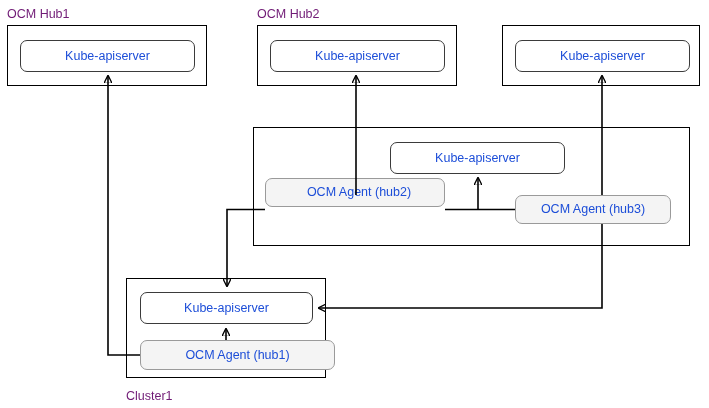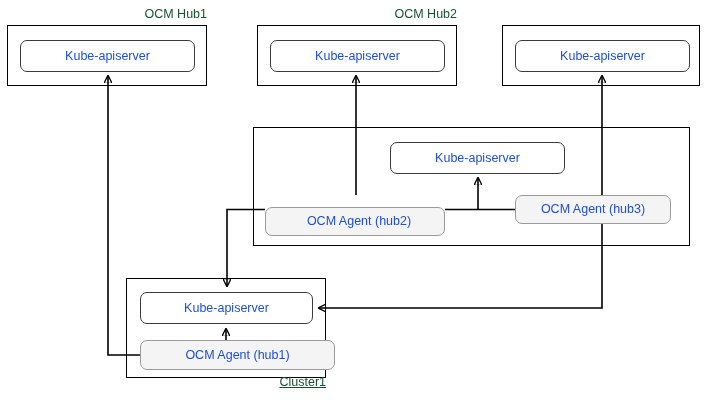--- a/index.html
+++ b/index.html
@@ -46,24 +46,24 @@
   }
   .node.gray {
     background: #f4f4f4;
     border: 1.3px solid #9a9a9a;
   }
 
   
   .caption {
     position: absolute;
     font-size: 12.5px;
-    color: #14532d;
+    color: #701a75;
     line-height: 1;
     white-space: nowrap;
-    text-align: right;
+    text-align: left;
   }
 
   
   #wires {
     position: absolute;
     left: 0;
     top: 0;
     width: 709px;
     height: 408px;
     pointer-events: none;
@@ -85,27 +85,27 @@
 
   <div class="caption" style="left:257px; top:8px; width:200px;">OCM Hub2</div>
   <div class="container-box" style="left:257px; top:25px; width:200px; height:61px;"></div>
   <div class="node white" style="left:270px; top:40px; width:175px; height:32px;">Kube-apiserver</div>
 
   <div class="container-box" style="left:502px; top:25px; width:198px; height:61px;"></div>
   <div class="node white" style="left:515px; top:40px; width:175px; height:32px;">Kube-apiserver</div>
 
   <div class="container-box" style="left:253px; top:127px; width:437px; height:119px;"></div>
   <div class="node white" style="left:390px; top:142px; width:175px; height:32px;">Kube-apiserver</div>
-  <div class="node gray" style="left:265px; top:207px; width:180px; height:29px;padding-left:8px;">OCM Agent (hub2)</div>
+  <div class="node gray" style="left:265px; top:178px; width:180px; height:29px;padding-left:8px;">OCM Agent (hub2)</div>
   <div class="node gray" style="left:515px; top:195px; width:156px; height:29px;">OCM Agent (hub3)</div>
 
   <div class="container-box" style="left:126px; top:278px; width:200px; height:100px;"></div>
   <div class="node white" style="left:140px; top:292px; width:173px; height:32px;">Kube-apiserver</div>
   <div class="node gray" style="left:140px; top:340px; width:195px; height:30px;">OCM Agent (hub1)</div>
-  <div class="caption" style="left:126px; top:376px; width:200px;text-decoration:underline;">Cluster1</div>
+  <div class="caption" style="left:126px; top:390px; width:200px;">Cluster1</div>
 
   <svg id="wires" viewBox="0 0 709 408" xmlns="http://www.w3.org/2000/svg">
     <defs>
       <marker id="arrow" viewBox="0 0 10 10" refX="9" refY="5" markerWidth="5.2" markerHeight="5.2" orient="auto-start-reverse">
         <path d="M 0 0 L 10 5 L 0 10 z" fill="#000000" stroke="none"></path>
       </marker>
     </defs>
 
     <path d="M 140 355 L 108 355 L 108 76" marker-end="url(#arrow)"></path>
 

